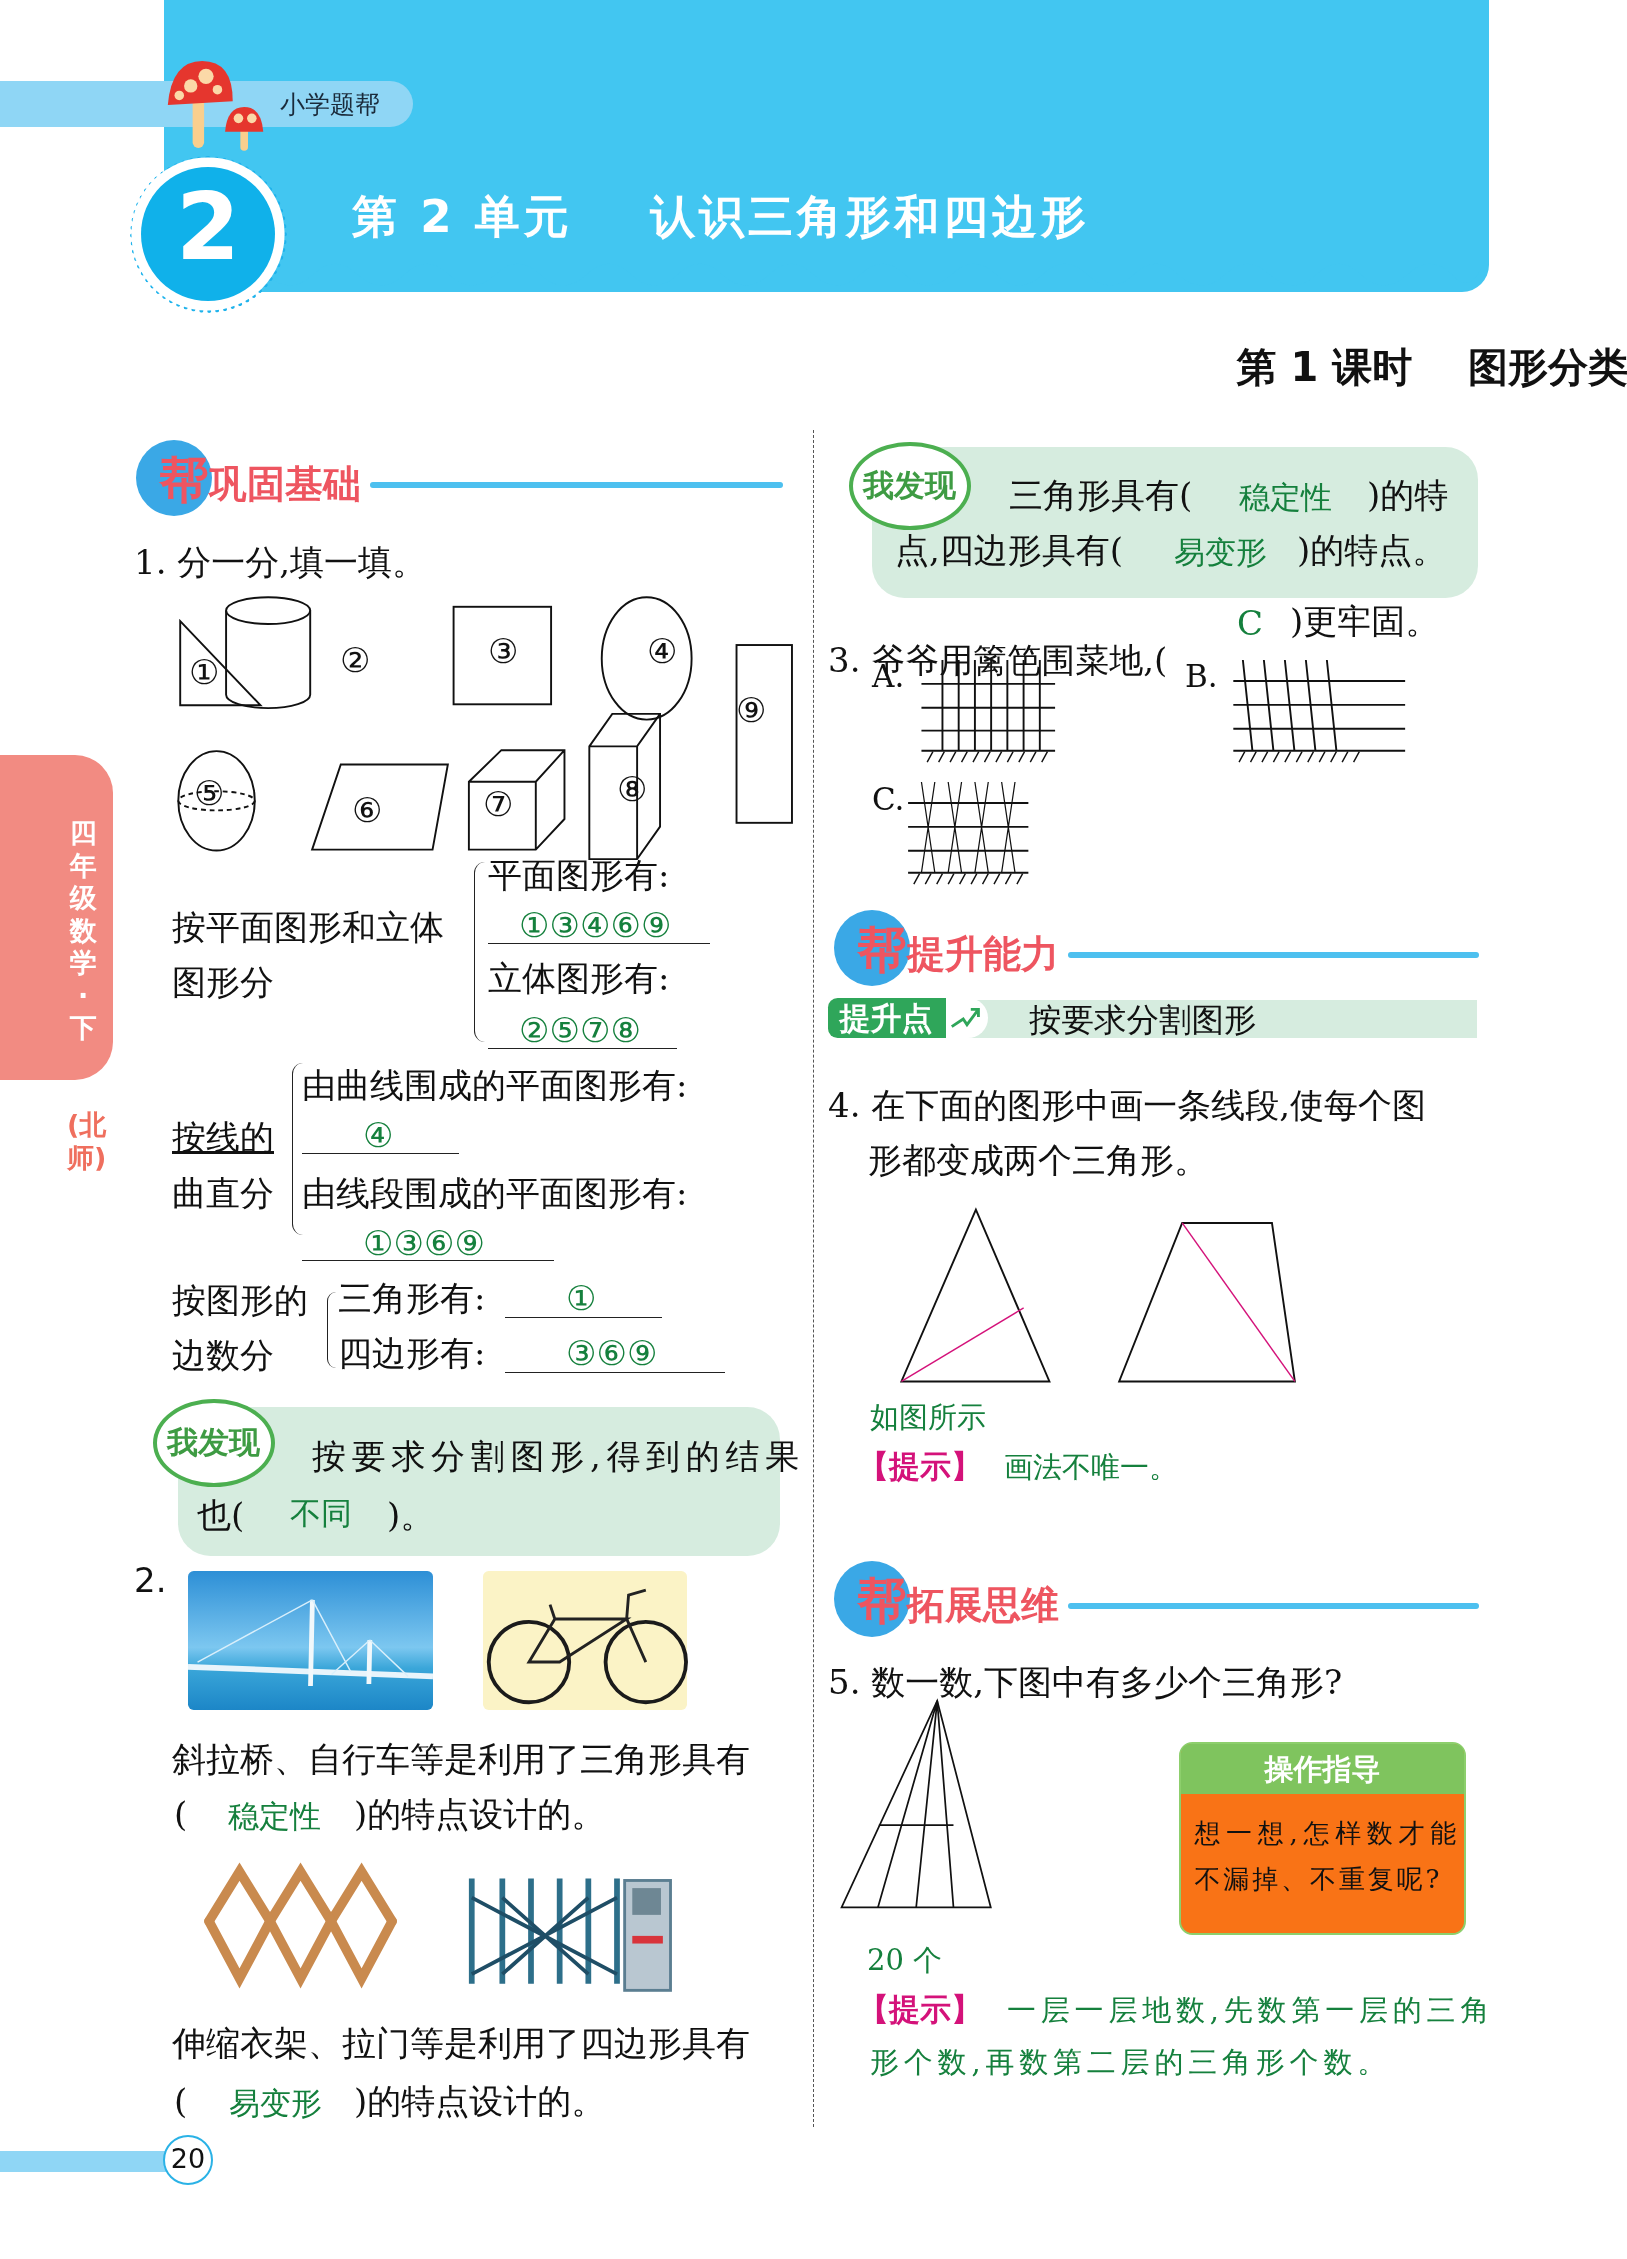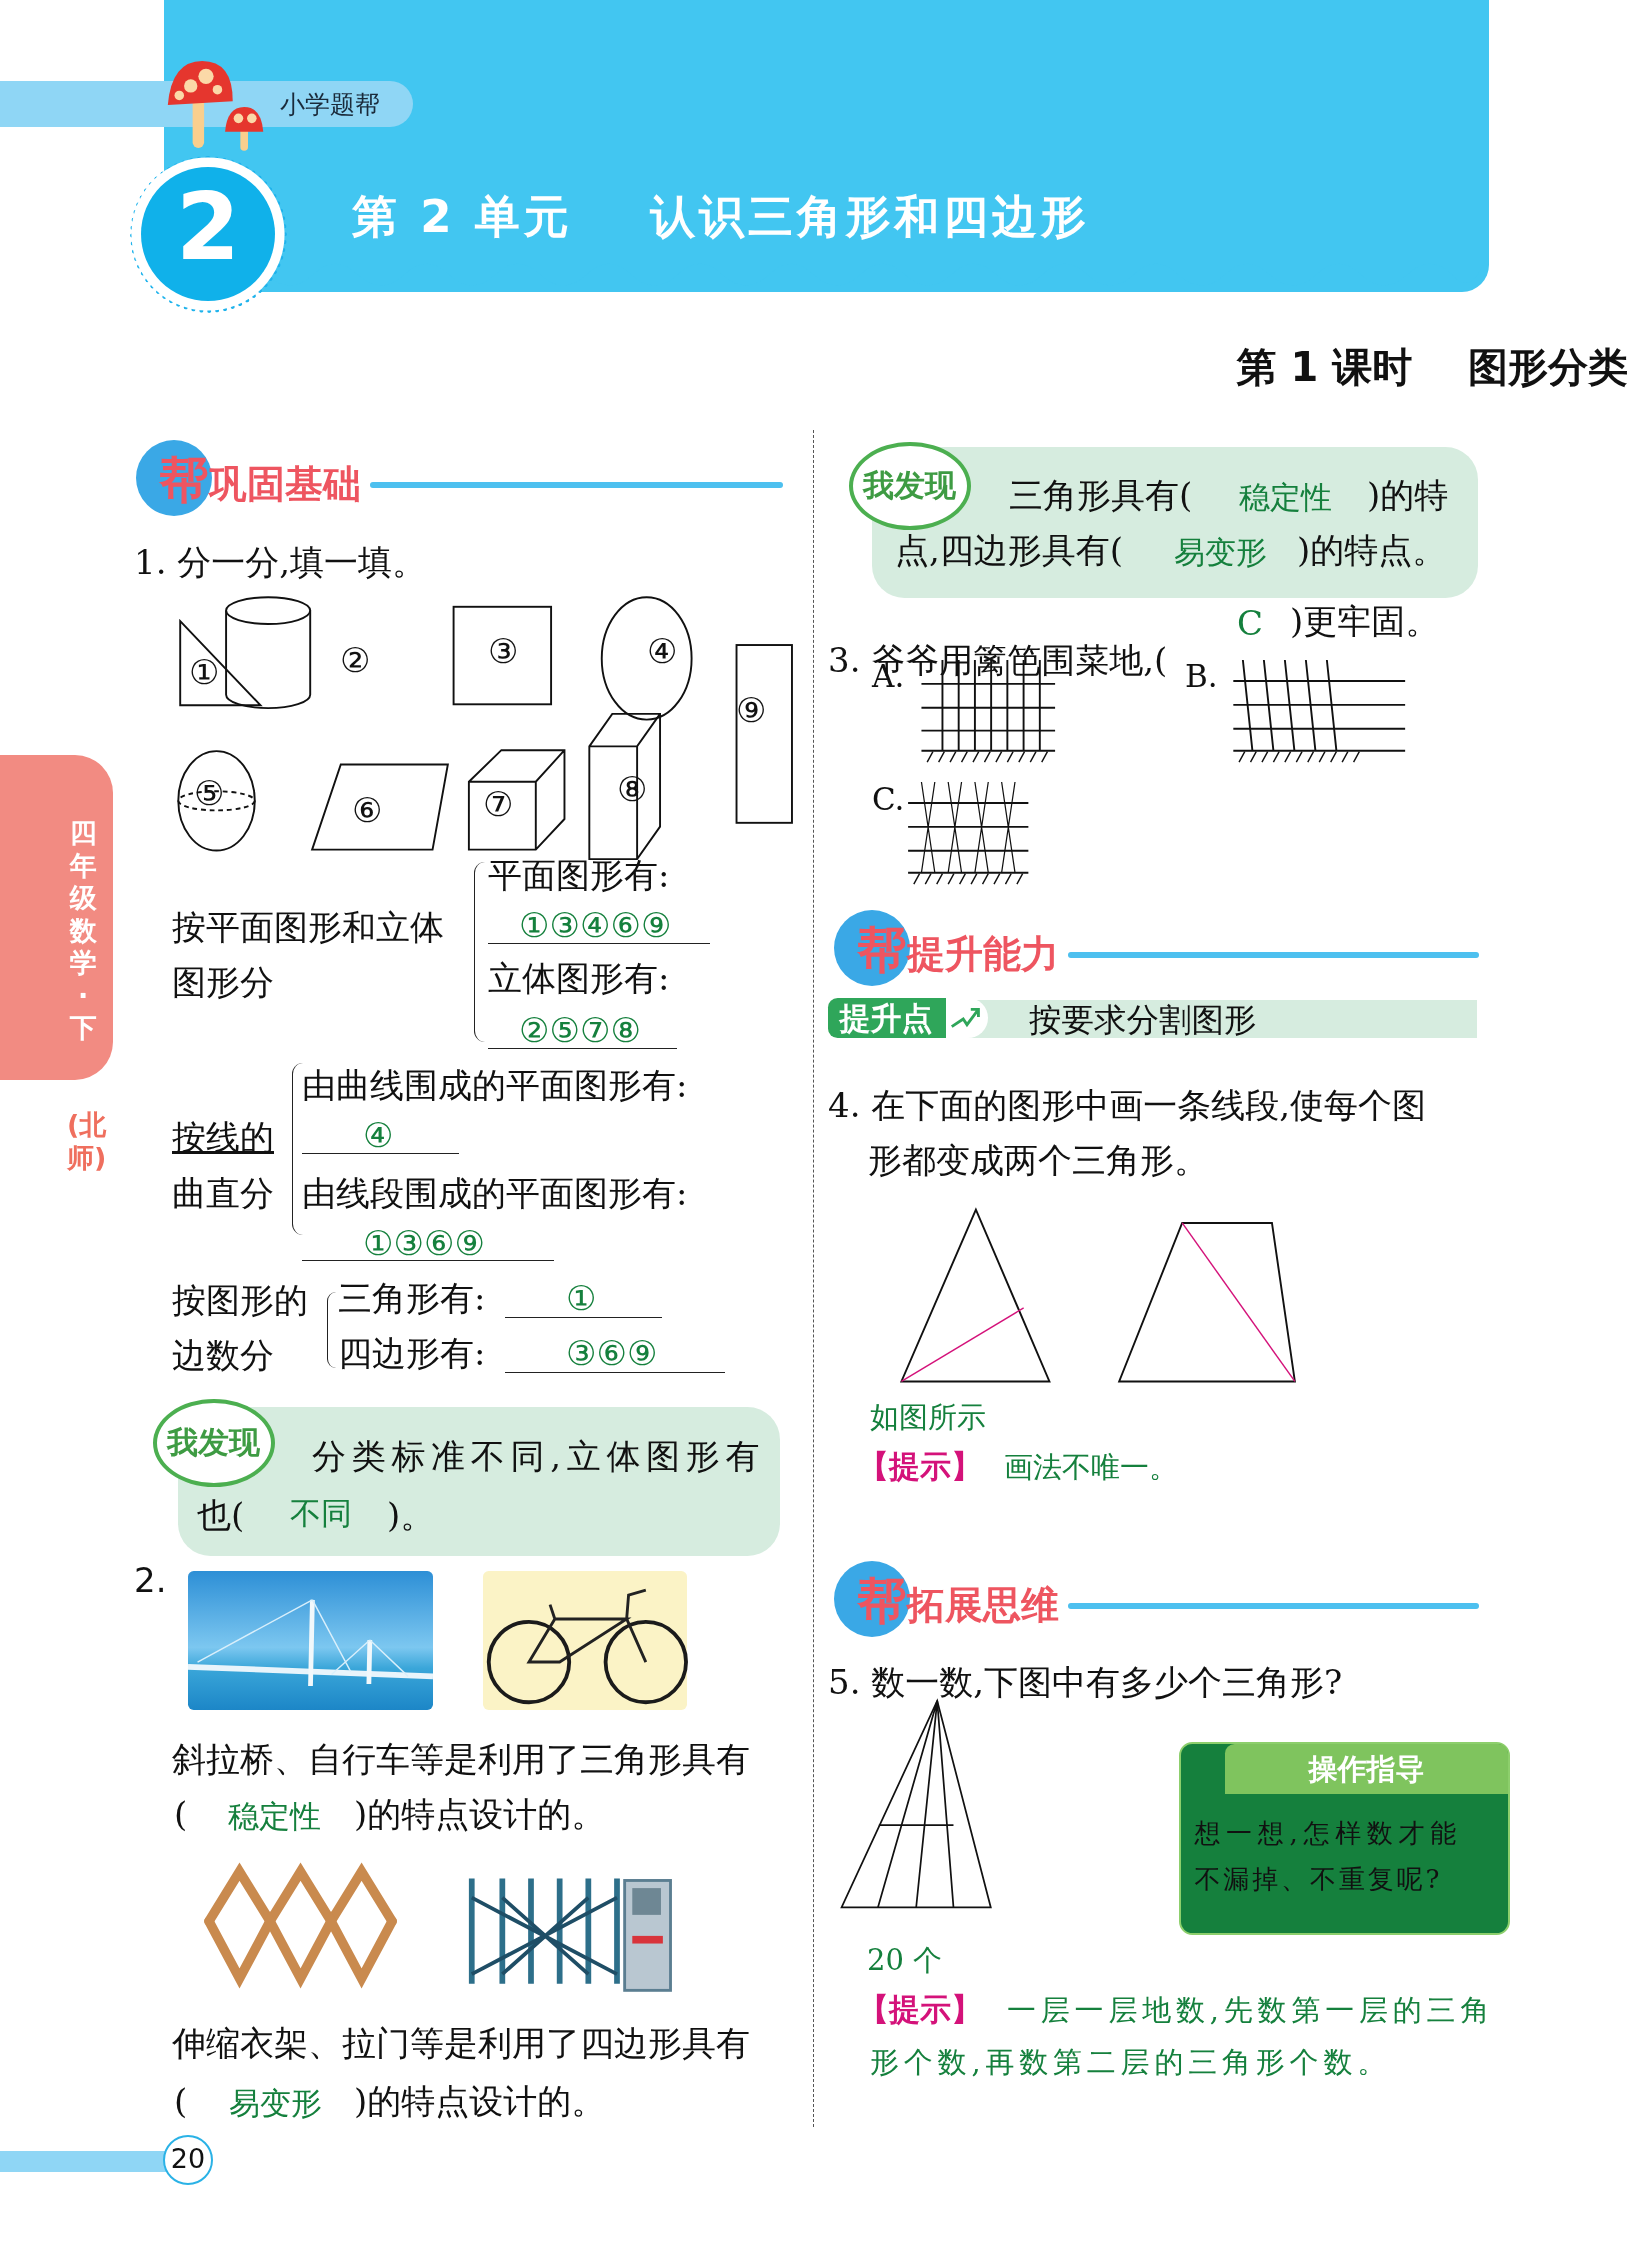--- a/index.html
+++ b/index.html
@@ -30,21 +30,21 @@
   .txt{font-size:34px;line-height:1;white-space:nowrap;}
   .uline{border-bottom:1.9px solid #222;display:inline-block;}
   .brace{border-left:1.9px solid #222;border-radius:13.4px 0 0 13.4px;}
   svg{position:absolute;overflow:visible;}
   #side-tab{left:0;top:755px;width:113px;height:325px;background:#f28b82;border-radius:0 38px 38px 0;}
   #side-text{left:67px;top:817px;width:32.5px;font-size:27px;color:#fff;font-weight:bold;line-height:32.5px;text-align:center;}
   #side-ed{left:67px;top:1109px;width:32.5px;font-size:27px;color:#ef6f5e;font-weight:bold;line-height:32.5px;text-align:center;}
   #page-bar{left:0;top:2151px;width:172px;height:21px;background:#8fd6f5;}
   #page-num{left:163px;top:2135px;width:50px;height:50px;border:2.9px solid #2ab2e6;border-radius:50%;background:#fff;text-align:center;line-height:50px;font-size:27px;box-sizing:border-box;line-height:44px;}
   .photo{position:absolute;border-radius:5.7px;}
-  .guide{border:2.9px solid #8dcf6c;border-radius:13.4px;background:#15803d;padding-left:44px;}
+  .guide{border:2.9px solid #8dcf6c;border-radius:13.4px;background:#f97316;}
   .guide-head{background:#7fc45e;color:#fff;font-weight:bold;font-size:29px;text-align:center;height:50px;line-height:50px;border-radius:9.6px 9.6px 0 0;}
   .tip-label{color:#d4127a;font-weight:bold;}
 </style>
 </head>
 <body>
 
 <div class="abs" id="banner"></div>
 <svg style="left:164px;top:258px;" width="1325" height="38" viewBox="0 0 1386 40">
   <path d="M0,0 L1386,0 L1386,4 Q1370,40 1352,18 Q1328,-6 1304,18 Q1280,40 1256,18 Q1232,-6 1208,18 Q1184,40 1160,18 Q1136,-6 1112,18 Q1088,40 1064,18 Q1040,-6 1016,18 Q992,40 968,18 Q944,-6 920,18 Q896,40 872,18 Q848,-6 824,18 Q800,40 776,18 Q752,-6 728,18 Q704,40 680,18 Q656,-6 632,18 Q608,40 584,18 Q560,-6 536,18 Q512,40 488,18 Q464,-6 440,18 Q416,40 392,18 Q368,-6 344,18 Q320,40 296,18 Q272,-6 248,18 Q224,40 200,18 Q176,-6 152,18 Q128,40 104,18 L0,18 Z" fill="#42c6f1"></path>
 </svg>
@@ -136,21 +136,21 @@
 <div class="abs uline" style="left:505px;top:1281px;width:157px;height:36px;"></div>
 <div class="abs txt ans" style="left:566px;top:1281px;">①</div>
 <div class="abs txt" style="left:338px;top:1336px;">四边形有:</div>
 <div class="abs uline" style="left:505px;top:1336px;width:220px;height:36px;"></div>
 <div class="abs txt ans" style="left:566px;top:1336px;">③⑥⑨</div>
 
 <div class="abs disc" style="left:178px;top:1407px;width:602px;height:149px;"></div>
 <div class="abs disc-badge" style="left:153px;top:1399px;">
   <span class="sans">我发现</span>
 </div>
-<div class="abs txt" style="left:312px;top:1439px;letter-spacing:5.7px;">分类标准不同,立体图形有</div>
+<div class="abs txt" style="left:312px;top:1439px;letter-spacing:5.7px;">按要求分割图形,得到的结果</div>
 <div class="abs txt" style="left:197px;top:1498px;">也(</div>
 <div class="abs txt ans" style="left:290px;top:1498px;font-size:31px;">不同</div>
 <div class="abs txt" style="left:387px;top:1498px;">)。</div>
 
 <div class="abs txt sans" style="left:134px;top:1563px;">2.</div>
 <div class="photo" style="left:188px;top:1571px;width:245px;height:139px;background:linear-gradient(180deg,#2d8fd6 0%,#7cc7f0 55%,#3aa6d9 70%,#1c86c7 100%);">
   <svg width="245" height="139" style="left:0;top:0;" viewBox="0 0 256 145">
     <path d="M0,100 L256,110" stroke="#e8f4fb" stroke-width="6"></path>
     <path d="M130,30 L128,120 M190,72 L189,118" stroke="#f2f8fb" stroke-width="5"></path>
     <path d="M130,30 L10,95 M130,30 L170,105 M190,72 L150,108 M190,72 L230,110" stroke="#d9effb" stroke-width="1.5"></path>

